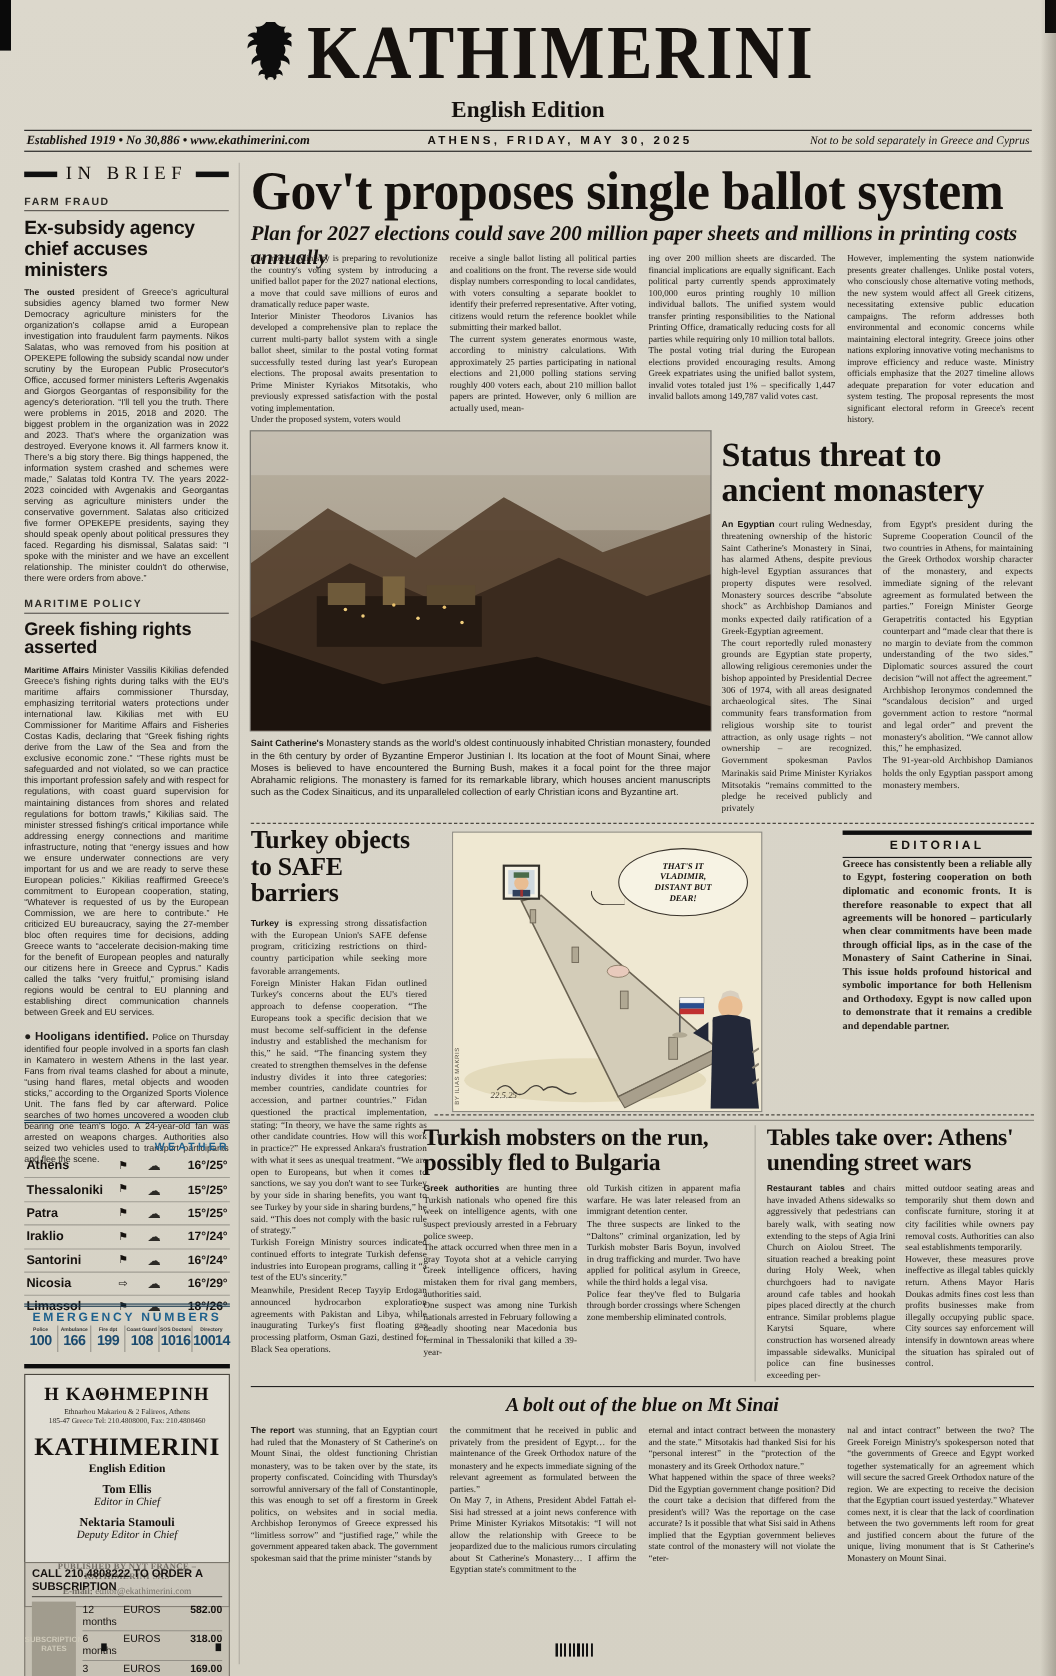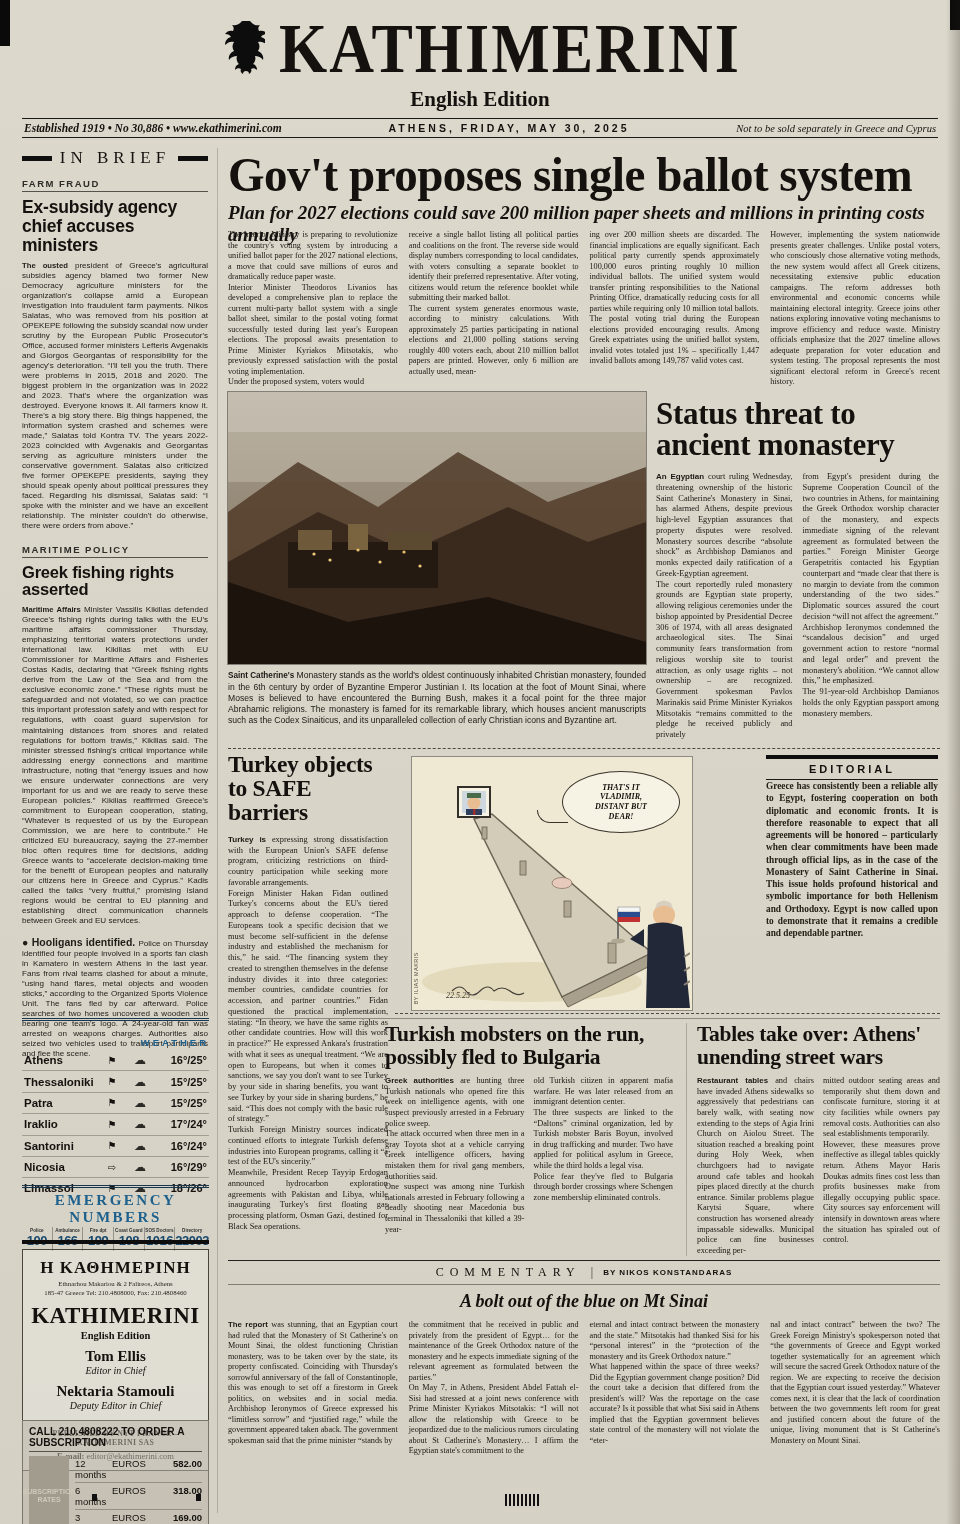--- a/index.html
+++ b/index.html
@@ -41,33 +41,33 @@
   
   .railbox { position:absolute; left:0; width:187px; }
   .dbl { border-top:3px double #17384f; }
   .wx-head { text-align:right; font-size:9.5px; font-weight:bold; letter-spacing:3px; color:#1f618d; margin:16px 0 2px;}
   .wx-row { display:flex; align-items:center; font-size:11.5px; font-weight:bold;
     border-bottom:1px solid rgba(0,0,0,.25); padding:3.2px 2px; }
   .wx-city { flex:1; }
   .wx-ic { width:26px; text-align:center; font-size:10px; font-weight:normal;}
   .wx-cl { width:30px; text-align:center; font-size:12px; color:#2c2a26;}
   .wx-t { width:52px; text-align:right; font-size:11px; }
-  .em-head { text-align:center; font-size:15px; font-weight:bold; letter-spacing:2.5px; color:#1f618d; margin:4px 0 1px;font-family:Liberation Serif, serif;}
+  .em-head { text-align:center; font-size:11px; font-weight:bold; letter-spacing:2.5px; color:#1f618d; margin:4px 0 1px;}
   .em-grid { display:flex; }
   .em-cell { flex:1; text-align:center; border-left:1px solid rgba(0,0,0,.3); padding:1px 0 3px;}
   .em-cell:first-child { border-left:none; }
   .em-l { font-size:4.6px; font-weight:bold; color:#333; white-space:nowrap;}
   .em-n { font-size:13px; font-weight:bold; color:#1a4a6e; letter-spacing:-.5px;}
   .imprint { border:1px solid #4a463e; background:rgba(255,255,255,.25); text-align:center; padding:8px 6px 9px;
     font-family:"Liberation Serif",serif; }
   .imp-greek { font-size:17px; font-weight:bold; letter-spacing:1px;}
   .imp-addr { font-size:6.8px; margin-top:2px; color:#2a2722;}
   .imp-title { font-size:23px; font-weight:bold; margin-top:7px; letter-spacing:.5px;}
   .imp-ed { font-size:10.5px; font-weight:bold; margin-top:1px;}
-  .imp-name { font-size:15px; font-weight:bold; margin-top:7px;}
+  .imp-name { font-size:11px; font-weight:bold; margin-top:7px;}
   .imp-role { font-size:10px; font-style:italic; }
   .imp-pub { font-size:7.8px; font-weight:bold; margin-top:18px; letter-spacing:.4px;}
   .imp-mail { font-size:8.5px; margin-top:4px;}
   .subbox { border:1px solid #7a766c; background:rgba(185,180,168,.55); padding:5px 6px;
     font-family:"Liberation Sans",sans-serif;}
   .sub-call { font-size:10.2px; font-weight:bold; border-bottom:1px solid #55524c; padding-bottom:3px;}
   .sub-body { display:flex; gap:6px; margin-top:4px;}
   .sub-side { width:40px; background:#a19c8e; color:#cfcaba; font-size:7px; font-weight:bold; text-align:center;
     display:flex; align-items:center; justify-content:center; line-height:1.2;}
   .sub-rows { flex:1; }
@@ -242,21 +242,21 @@
         <div class="em-cell">
             <div class="em-l">Coast Guard</div>
             <div class="em-n">108</div>
           </div>
         <div class="em-cell">
             <div class="em-l">SOS Doctors</div>
             <div class="em-n">1016</div>
           </div>
         <div class="em-cell">
             <div class="em-l">Directory</div>
-            <div class="em-n">22003</div>
+            <div class="em-n">10014</div>
           </div>
       </div>
     </div>
 
     <div class="railbox" style="top:1092px; border-top:4px solid #0d0d0d; padding-top:5px;">
       <div class="imprint">
         <div class="imp-greek">Η ΚΑΘΗΜΕΡΙΝΗ</div>
         <div class="imp-addr">Ethnarhou Makariou &amp; 2 Falireos, Athens</div>
         <div class="imp-addr">185-47 Greece Tel: 210.4808000, Fax: 210.4808460</div>
         <div class="imp-title">KATHIMERINI</div>
@@ -426,25 +426,20 @@
       <div class="low-hl">Tables take over: Athens' unending street wars</div>
       <div class="twocol">
         <div class="art"><b class="lead">Restaurant tables </b><span>and chairs have invaded Athens sidewalks so aggressively that pedestrians can barely walk, with seating now extending to the steps of Agia Irini Church on Aiolou Street. The situation reached a breaking point during Holy Week, when churchgoers had to navigate around cafe tables and hookah pipes placed directly at the church entrance. Similar problems plague Karytsi Square, where construction has worsened already impassable sidewalks. Municipal police can fine businesses exceeding per-</span></div>
         <div class="art">mitted outdoor seating areas and temporarily shut them down and confiscate furniture, storing it at city facilities while owners pay removal costs. Authorities can also seal establishments temporarily.
 However, these measures prove ineffective as illegal tables quickly return. Athens Mayor Haris Doukas admits fines cost less than profits businesses make from illegally occupying public space. City sources say enforcement will intensify in downtown areas where the situation has spiraled out of control.</div>
       </div>
     </div>
   </div>
 
   <div class="comm">
-    <div class="comm-band">
-      <span class="comm-label">COMMENTARY</span>
-      <span class="comm-sep">|</span>
-      <span class="comm-by">BY NIKOS KONSTANDARAS</span>
-    </div>
     <div class="comm-hl">A bolt out of the blue on Mt Sinai</div>
     <div class="comm-cols">
       <div class="art"><b class="lead">The report </b><span>was stunning, that an Egyptian court had ruled that the Monastery of St Catherine's on Mount Sinai, the oldest functioning Christian monastery, was to be taken over by the state, its property confiscated. Coinciding with Thursday's sorrowful anniversary of the fall of Constantinople, this was enough to set off a firestorm in Greek politics, on websites and in social media. Archbishop Ieronymos of Greece expressed his “limitless sorrow” and “justified rage,” while the government appeared taken aback. The government spokesman said that the prime minister “stands by</span></div>
       <div class="art">the commitment that he received in public and privately from the president of Egypt… for the maintenance of the Greek Orthodox nature of the monastery and he expects immediate signing of the relevant agreement as formulated between the parties.”
 On May 7, in Athens, President Abdel Fattah el-Sisi had stressed at a joint news conference with Prime Minister Kyriakos Mitsotakis: “I will not allow the relationship with Greece to be jeopardized due to the malicious rumors circulating about St Catherine's Monastery… I affirm the Egyptian state's commitment to the</div>
       <div class="art">eternal and intact contract between the monastery and the state.” Mitsotakis had thanked Sisi for his “personal interest” in the “protection of the monastery and its Greek Orthodox nature.”
 What happened within the space of three weeks? Did the Egyptian government change position? Did the court take a decision that differed from the president's will? Was the reportage on the case accurate? Is it possible that what Sisi said in Athens implied that the Egyptian government believes state control of the monastery will not violate the “eter-</div>
       <div class="art">nal and intact contract” between the two? The Greek Foreign Ministry's spokesperson noted that “the governments of Greece and Egypt worked together systematically for an agreement which will secure the sacred Greek Orthodox nature of the region. We are expecting to receive the decision that the Egyptian court issued yesterday.” Whatever comes next, it is clear that the lack of coordination between the two governments left room for great and justified concern about the future of the unique, living monument that is St Catherine's Monastery on Mount Sinai.</div>
     </div>
   </div>

